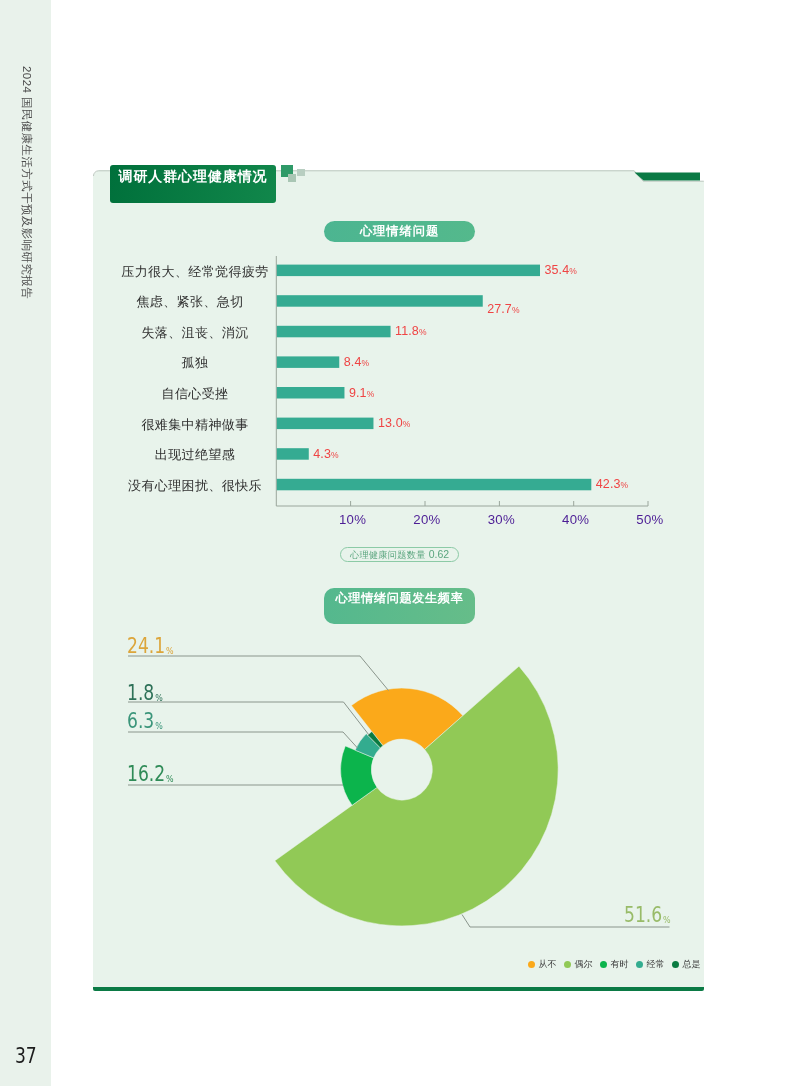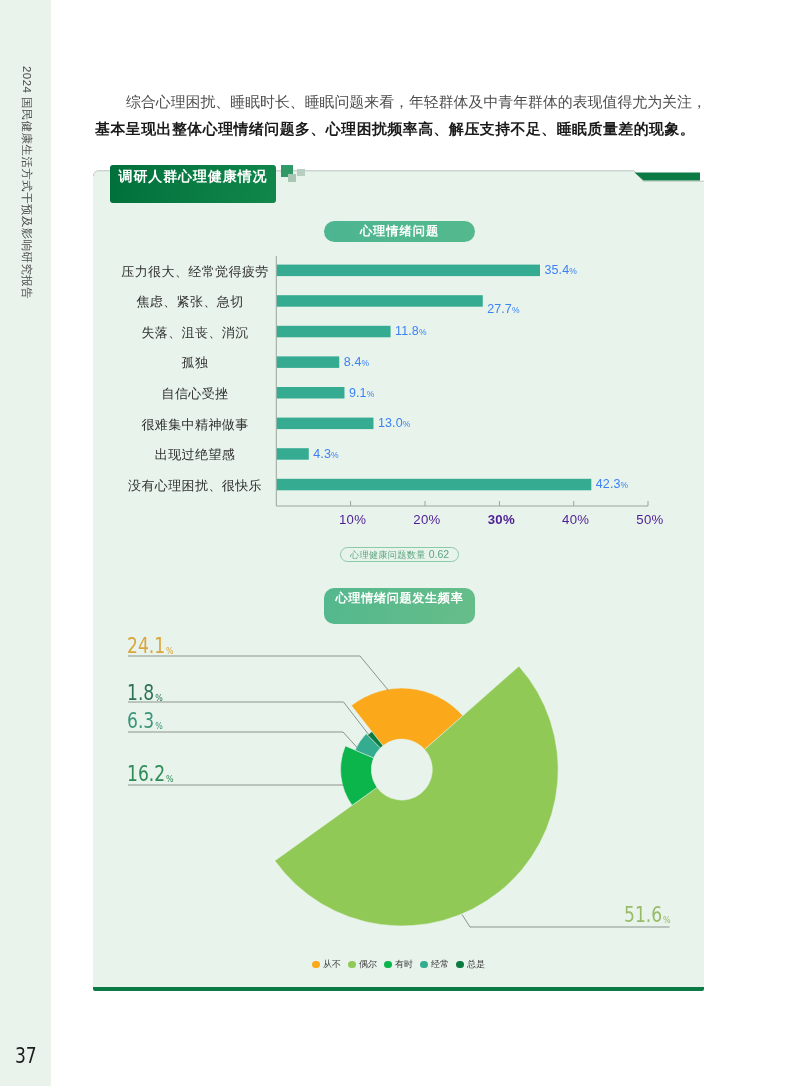--- a/index.html
+++ b/index.html
@@ -26,40 +26,39 @@
       background:linear-gradient(95deg,#4cb591 0%,#54b98c 100%);
       color:#ffffff;font-size:12.3px;font-weight:bold;line-height:21px;letter-spacing:0.9px;}
   .chip2{left:324px;top:588px;width:151px;height:36px;border-radius:10px;
       background:linear-gradient(95deg,#54b88e 0%,#66bd89 100%);
       color:#ffffff;font-size:12.2px;font-weight:bold;line-height:20px;letter-spacing:0.6px;}
   .chip3{left:340px;top:547px;width:117px;height:13px;border:1px solid #8ccaa6;
       color:#5aa57e;font-size:9.2px;line-height:13px;letter-spacing:0.3px;border-radius:8px;}
   .chip3 .v{font-size:10.5px;letter-spacing:0;}
   .barlabel{position:absolute;font-size:13px;color:#2f2f2f;white-space:nowrap;
       text-align:center;letter-spacing:0.4px;}
-  .barval{position:absolute;font-size:12.5px;color:#3b82f6;white-space:nowrap;letter-spacing:0.1px;}
+  .barval{position:absolute;font-size:12.5px;color:#ef4444;white-space:nowrap;letter-spacing:0.1px;}
   .barval .pc{font-size:8.5px;}
   .xtick{position:absolute;font-size:13.2px;color:#4c1d95;text-align:center;width:40px;letter-spacing:0.3px;}
   .pie-label{position:absolute;white-space:nowrap;font-size:20.5px;letter-spacing:0px;
       font-family:"DejaVu Sans",sans-serif;font-stretch:condensed;
       transform:scaleX(0.93);transform-origin:left top;}
   .pie-label .pc{font-size:9.5px;letter-spacing:0;position:relative;top:1px;left:1px;}
-  .legend{position:absolute;left:93px;top:958px;width:611px;text-align:center;font-size:0;}
+  .legend{position:absolute;left:93px;top:958px;width:611px;text-align:right;font-size:0;}
   .legend .item{display:inline-block;font-size:9px;color:#3a3a3a;margin:0 3.5px;vertical-align:middle;}
   .legend .dot{display:inline-block;width:7.5px;height:7.5px;border-radius:50%;margin-right:3.5px;vertical-align:-1px;}
 </style>
 </head>
 <body>
 
 <div class="side-strip"></div>
 <div class="side-title">2024 国民健康生活方式干预及影响研究报告</div>
 <div class="page-num">37</div>
 <div class="para">
-  <span style="padding-left:31px">综合心理困扰、睡眠时长、睡眠问题来看，年轻群体及中青年群体的表现值得尤为关注，</span><br>
-  <span class="l2">基本呈现出整体心理情绪问题多、心理困扰频率高、解压支持不足、睡眠质量差的现象。</span>
+  <br>
 </div>
 <div class="card"></div>
 <div class="card-bottom"></div>
 <svg width="800" height="1086" style="position:absolute;left:0;top:0;pointer-events:none">
   <path d="M93.5 176 A5 5 0 0 1 98.5 170.8 L634 170.8 L643.2 181.2 L703.8 181.2" fill="none" stroke="#b9c3bb" stroke-width="0.9"></path>
   <path d="M634.5 172.6 L700 172.6 L700 180.6 L643.5 180.6 Z" fill="#0b7a45"></path>
 </svg>
 <div class="sec-pill">调研人群心理健康情况</div>
 <div class="sq" style="left:281px;top:165px;width:12px;height:12px;background:#2f9a68;"></div>
 <div class="sq" style="left:288px;top:174px;width:8px;height:8px;background:#a9c6b4;"></div>
@@ -97,21 +96,21 @@
 <div class="barlabel" style="left:120px;top:385.0px;width:150px;">自信心受挫</div>
 <div class="barval" style="left:349.0px;top:385.5px;"><span>9.1</span><span class="pc">%</span></div>
 <div class="barlabel" style="left:120px;top:415.6px;width:150px;">很难集中精神做事</div>
 <div class="barval" style="left:378.0px;top:416.1px;"><span>13.0</span><span class="pc">%</span></div>
 <div class="barlabel" style="left:120px;top:446.2px;width:150px;">出现过绝望感</div>
 <div class="barval" style="left:313.3px;top:446.7px;"><span>4.3</span><span class="pc">%</span></div>
 <div class="barlabel" style="left:120px;top:476.8px;width:150px;">没有心理困扰、很快乐</div>
 <div class="barval" style="left:595.8px;top:477.3px;"><span>42.3</span><span class="pc">%</span></div>
 <div class="xtick" style="left:332.6px;top:511.5px;">10%</div>
 <div class="xtick" style="left:407.0px;top:511.5px;">20%</div>
-<div class="xtick" style="left:481.4px;top:511.5px;font-weight:bold;">30%</div>
+<div class="xtick" style="left:481.4px;top:511.5px;">30%</div>
 <div class="xtick" style="left:555.7px;top:511.5px;">40%</div>
 <div class="xtick" style="left:630.0px;top:511.5px;">50%</div>
 <div class="chip chip3"><span>心理健康问题数量</span> <span class="v">0.62</span></div>
 <div class="chip chip2">心理情绪问题发生频率</div>
 <svg width="800" height="1086" style="position:absolute;left:0;top:0;pointer-events:none">
   <g>
     <path d="M351.40 705.55 A81.50 81.50 0 0 1 462.90 715.66 L424.66 749.41 A30.50 30.50 0 0 0 382.94 745.63 Z" fill="#fba91a" stroke="#e8f3eb" stroke-width="0.5"></path>
     <path d="M518.97 666.16 A156.30 156.30 0 1 1 274.84 860.76 L377.03 787.39 A30.50 30.50 0 1 0 424.66 749.41 Z" fill="#91c956" stroke="#e8f3eb" stroke-width="0.5"></path>
     <path d="M352.09 805.30 A61.20 61.20 0 0 1 345.32 746.04 L373.65 757.86 A30.50 30.50 0 0 0 377.03 787.39 Z" fill="#0cb44c" stroke="#e8f3eb" stroke-width="0.5"></path>
     <path d="M355.19 750.16 A50.50 50.50 0 0 1 366.29 733.69 L380.35 747.91 A30.50 30.50 0 0 0 373.65 757.86 Z" fill="#33ac8f" stroke="#e8f3eb" stroke-width="0.5"></path>

